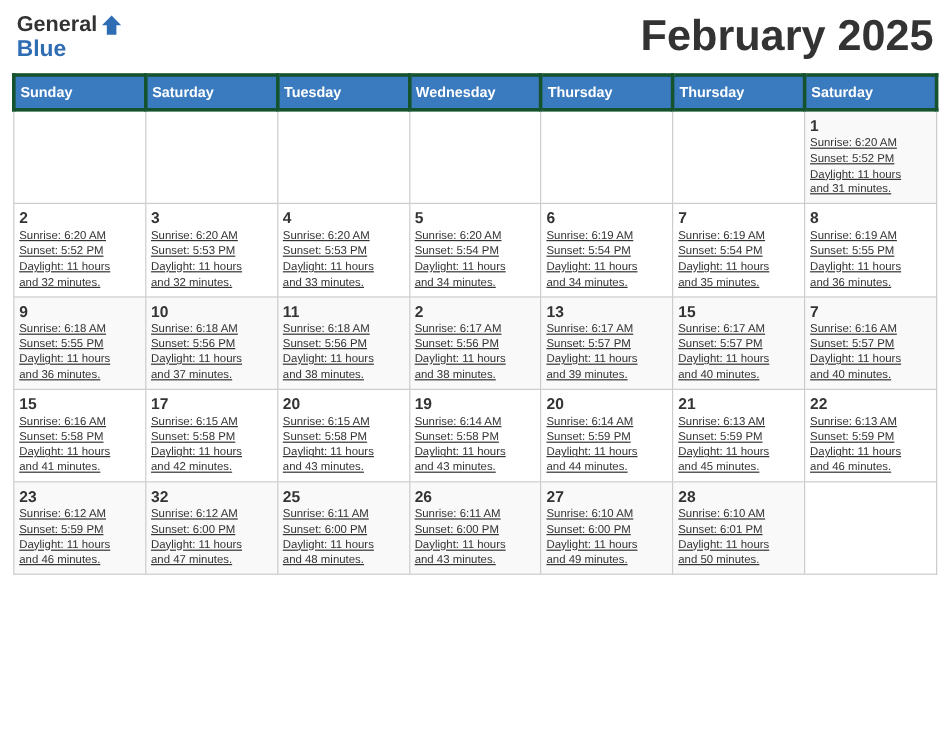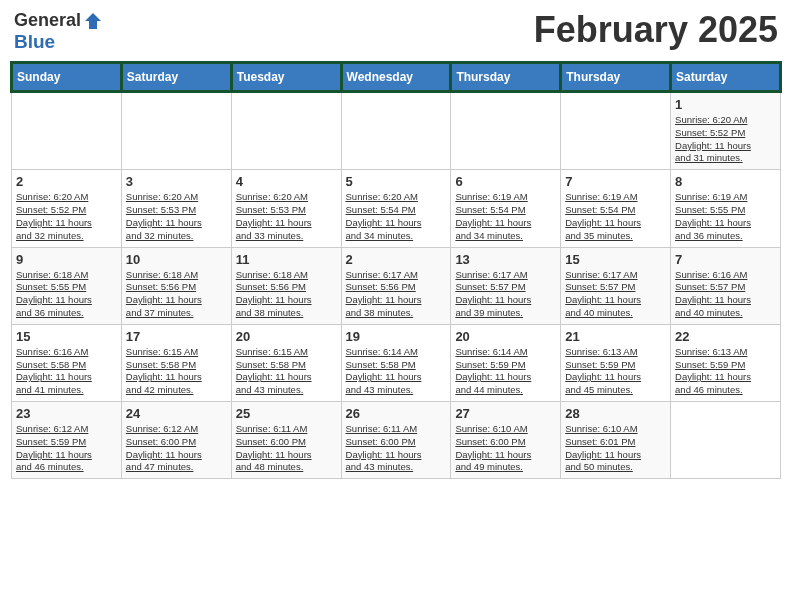--- a/index.html
+++ b/index.html
@@ -300,21 +300,21 @@
       </tr>
       <tr>
         <td>
           <span class="day-number">23</span>
           <div class="day-info" style="white-space: pre-line;">Sunrise: 6:12 AM
 Sunset: 5:59 PM
 Daylight: 11 hours
 and 46 minutes.</div>
         </td>
         <td>
-          <span class="day-number">24</span>
+          <span class="day-number">32</span>
           <div class="day-info" style="white-space: pre-line;">Sunrise: 6:12 AM
 Sunset: 6:00 PM
 Daylight: 11 hours
 and 47 minutes.</div>
         </td>
         <td>
           <span class="day-number">25</span>
           <div class="day-info" style="white-space: pre-line;">Sunrise: 6:11 AM
 Sunset: 6:00 PM
 Daylight: 11 hours

